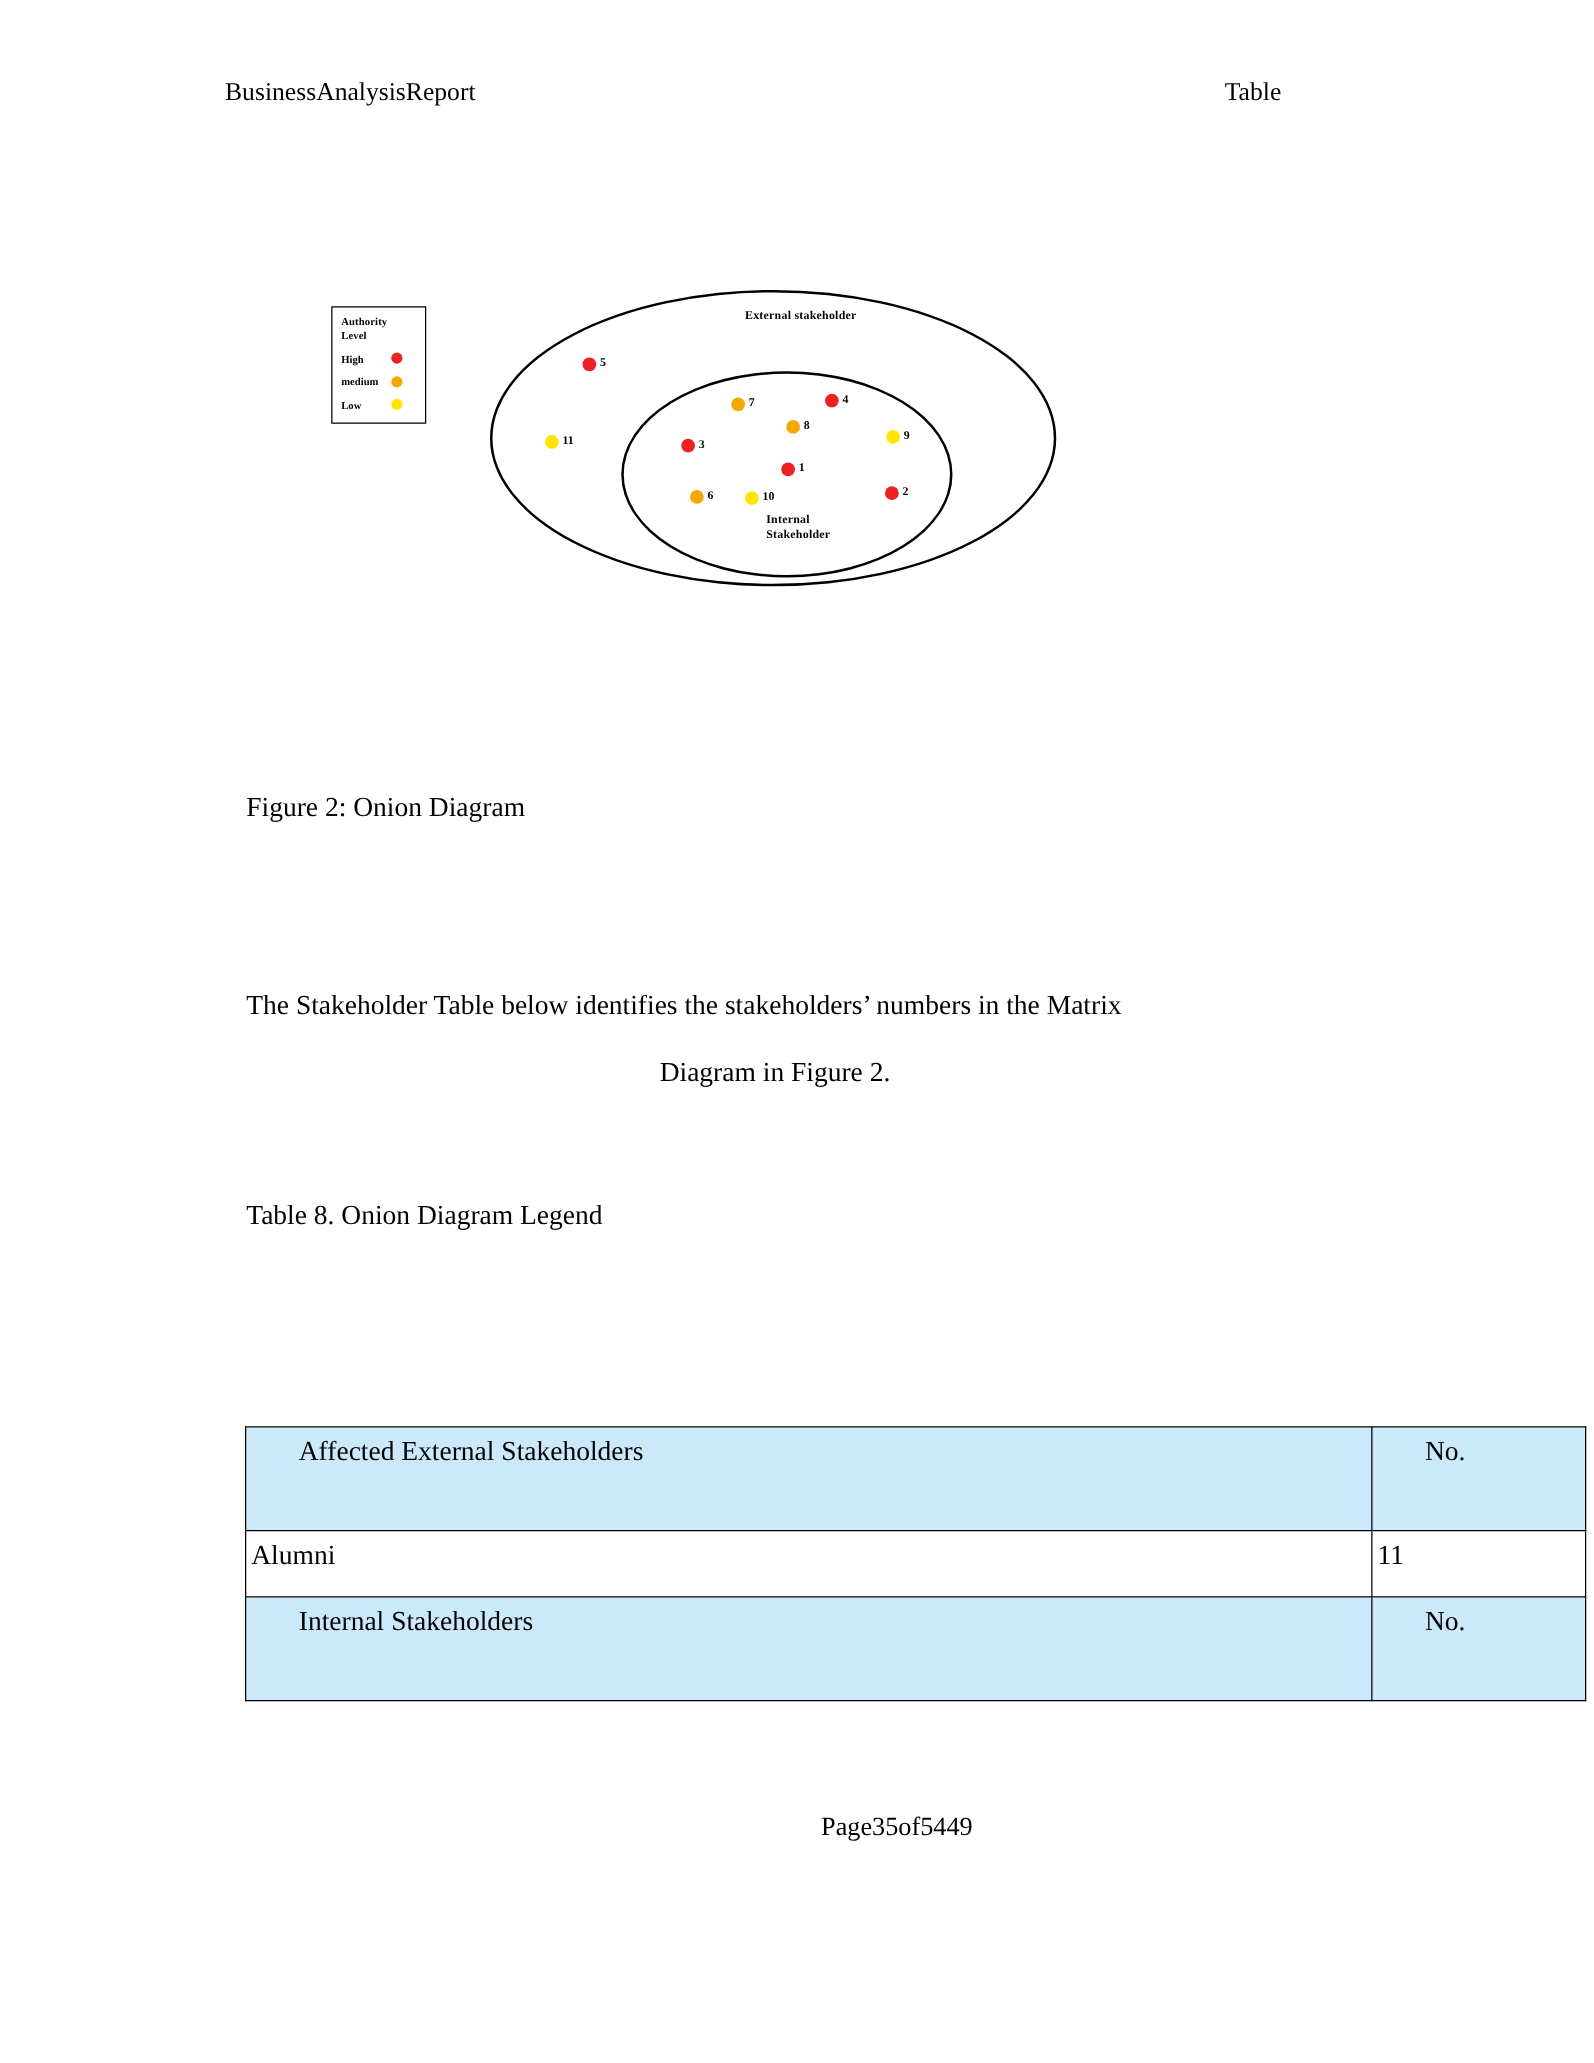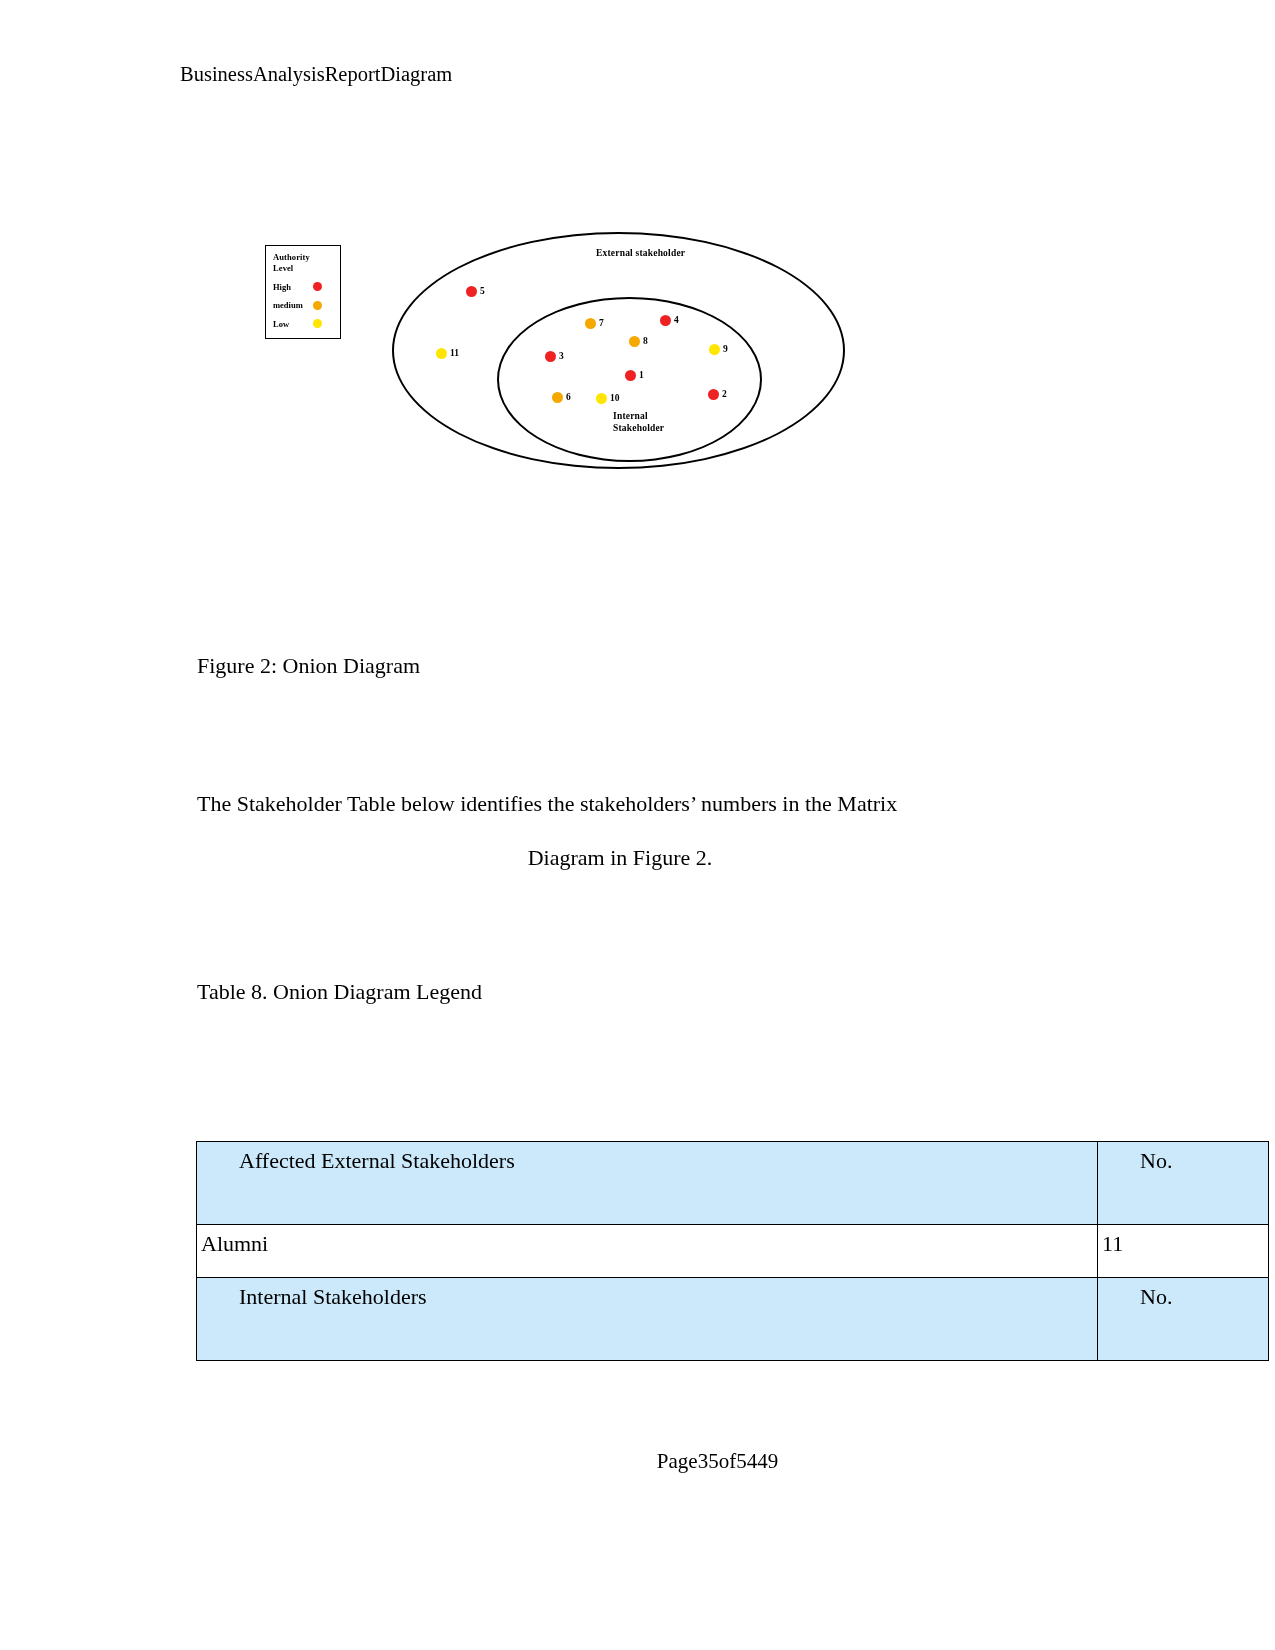--- a/index.html
+++ b/index.html
@@ -24,20 +24,21 @@
     background: #ffffff;
   }
 
   
   .doc-header {
     position: absolute;
     left: 180px;
     top: 62px;
     width: 915px;
     display: flex;
+    justify-content: space-between;
     align-items: baseline;
     font-size: 20.5px;
     line-height: 1.2;
   }
   .doc-header .hdr-right { padding-right: 70px; }
 
   
   .figure-wrap {
     position: absolute;
     left: 0;
@@ -134,21 +135,20 @@
     font-weight: bold;
     line-height: 1;
   }
 
   
   .caption {
     position: absolute;
     left: 197px;
     font-size: 22px;
     line-height: 1.1;
-    margin-top: 20px;
   }
   .caption-fig { top: 634px; }
   .caption-tbl { top: 960px; }
 
   .body-par {
     position: absolute;
     left: 197px;
     top: 777px;
     width: 846px;
     font-size: 22px;
@@ -190,21 +190,21 @@
   }
   .doc-footer .inner { display: inline-block; margin-left: 160px; }
 </style>
 </head>
 <body>
 
 <div class="page">
 
   <div class="doc-header">
     <span class="hdr-left">BusinessAnalysisReport</span>
-    <span class="hdr-right">Diagram</span>
+    <span class="hdr-right">Table</span>
   </div>
 
   <div class="figure-wrap">
 
     <div class="legend-box">
       <div class="legend-title">
         <div>Authority</div>
         <div>Level</div>
       </div>
       <div class="legend-row">

